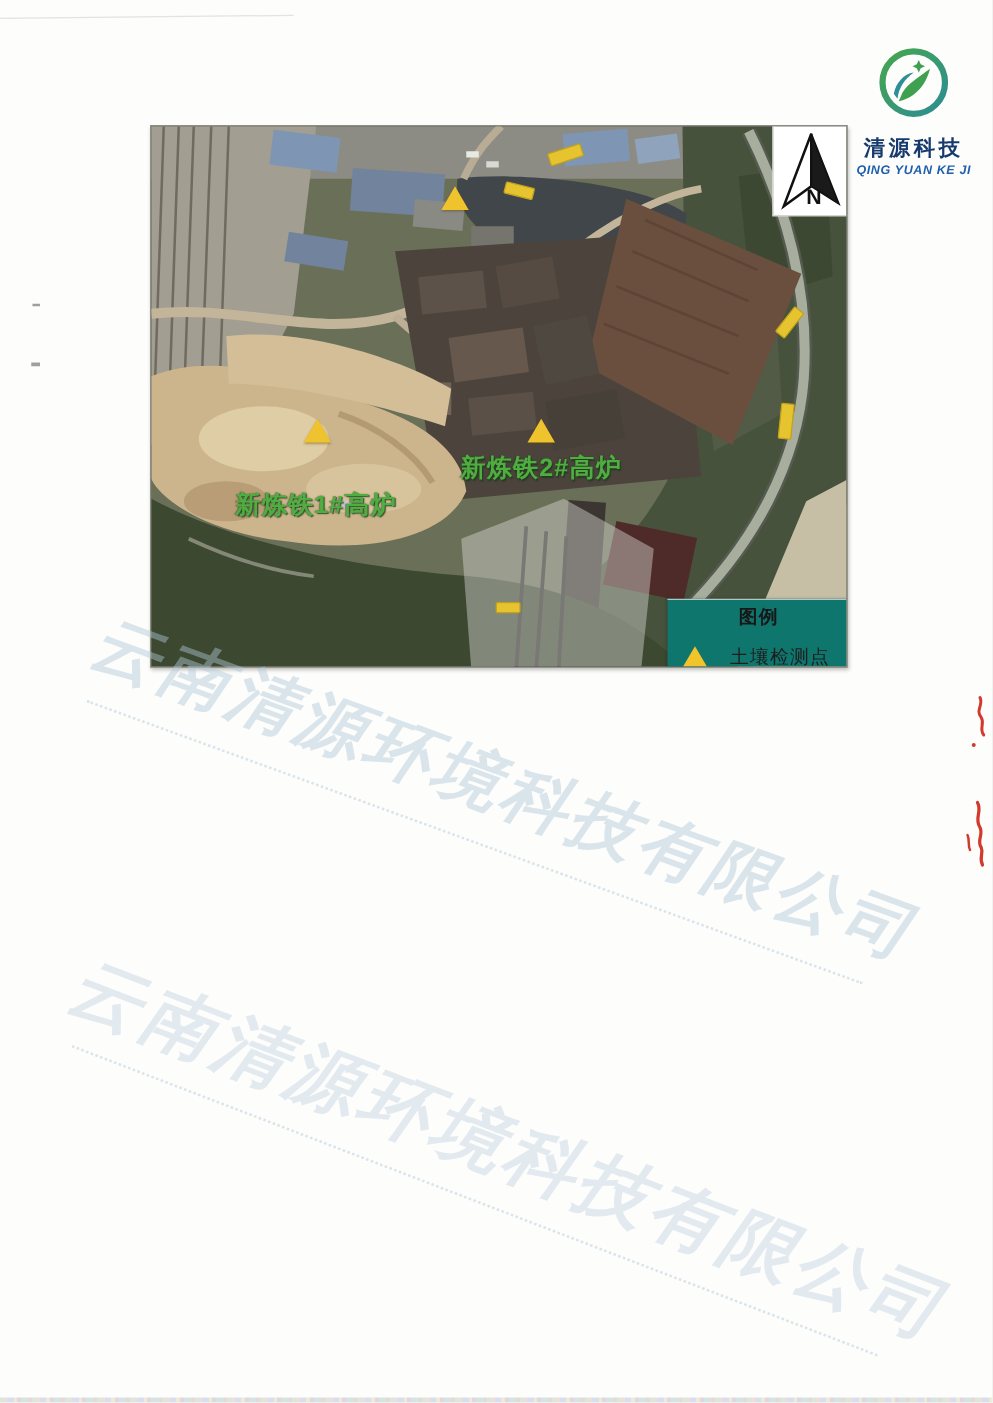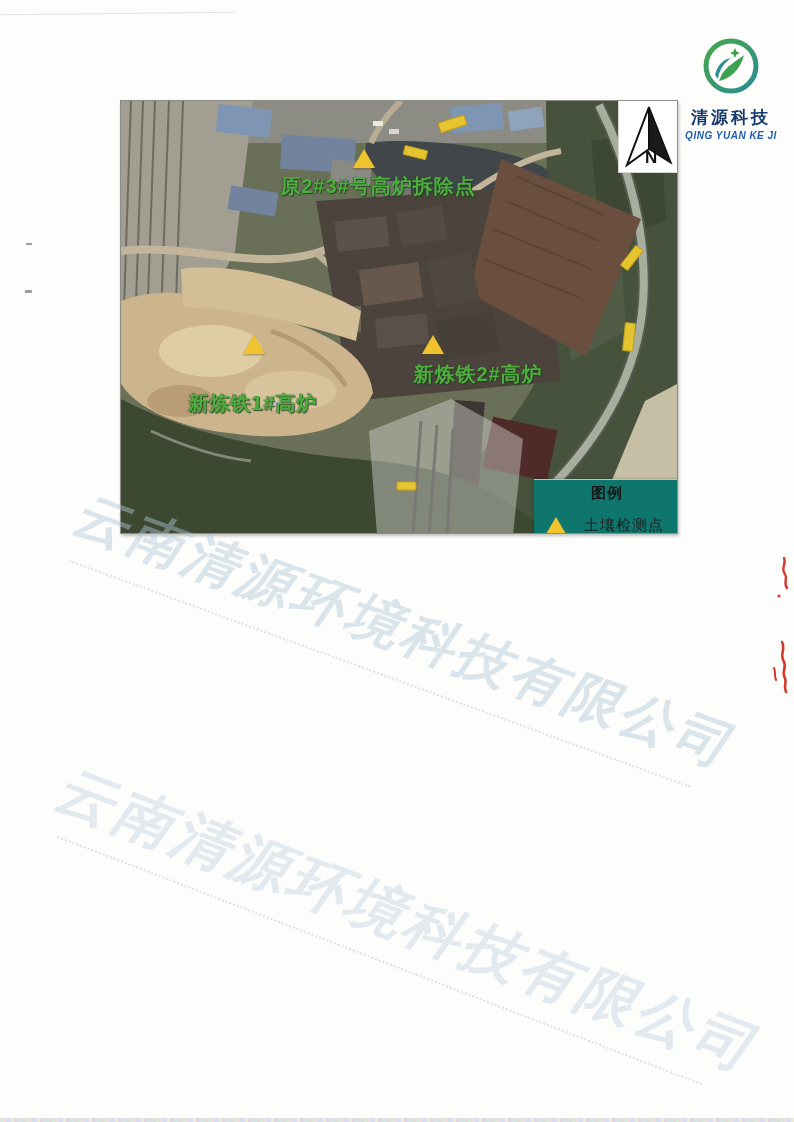--- a/index.html
+++ b/index.html
@@ -173,31 +173,30 @@
       <svg width="60" height="72" viewBox="0 0 60 72">
         <polygon points="30,6 8,64 30,48" fill="#ffffff" stroke="#111" stroke-width="2"></polygon>
         <polygon points="30,6 52,62 30,48" fill="#1a1a1a" stroke="#111" stroke-width="1.5"></polygon>
       </svg>
       <span class="n">N</span>
     </div>
 
     <div class="pt" style="left:243px;top:48px;">
       <div class="tri"></div>
     </div>
-    <div class="pt-label" style="left:257px;top:72px;">原2#3#号高炉拆除点</div>
 
     <div class="pt" style="left:133px;top:234px;">
       <div class="tri"></div>
     </div>
     <div class="pt-label" style="left:132px;top:260px;margin-top:29px;">新炼铁1#高炉</div>
 
     <div class="pt" style="left:312px;top:234px;">
       <div class="tri"></div>
     </div>
-    <div class="pt-label" style="left:312px;top:260px;margin-left:45px;">新炼铁2#高炉</div>
+    <div class="pt-label" style="left:312px;top:260px;">新炼铁2#高炉</div>
 
     <div class="legend">
       <div class="title">图例</div>
       <div class="item">
         <div class="ltri"></div>
         <div class="ltext">土壤检测点</div>
       </div>
     </div>
   </div>
 

